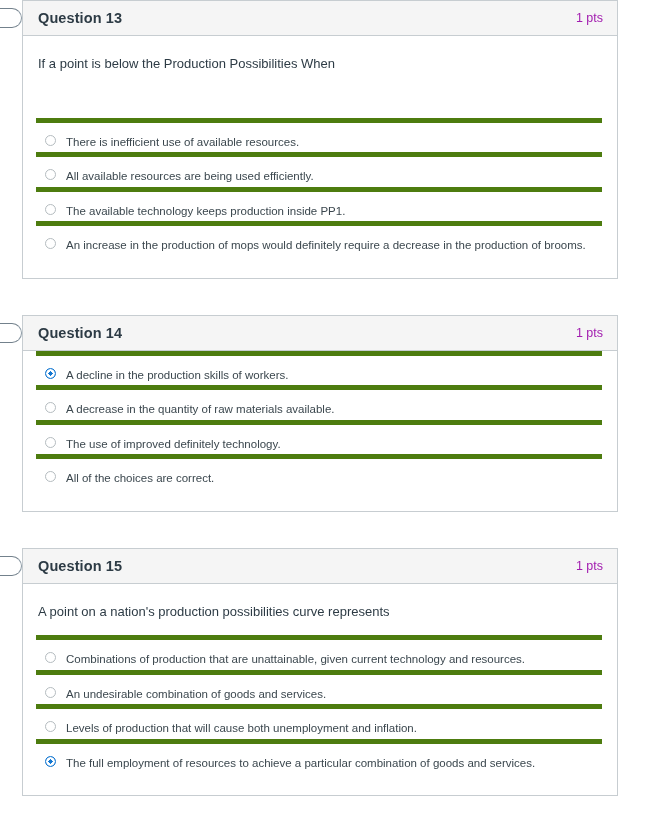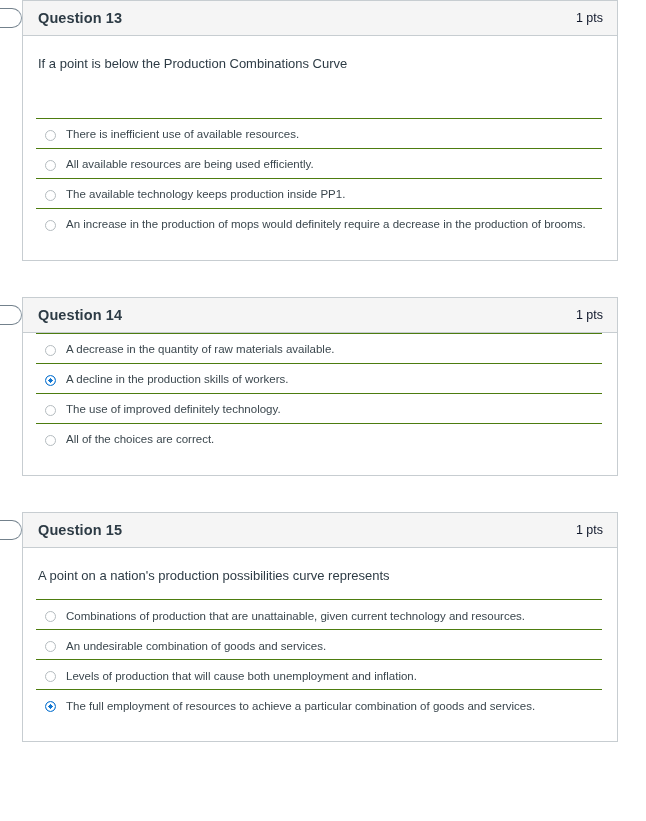--- a/index.html
+++ b/index.html
@@ -55,21 +55,21 @@
     box-sizing: border-box;
   }
   .q-title {
     font-size: 14.5px;
     font-weight: bold;
     color: #2D3B45;
     letter-spacing: 0.1px;
   }
   .q-points {
     font-size: 12.5px;
-    color: #0f172a;
+    color: #a21caf;
   }
 
   .q-body {
     padding: 18px 15px 0 15px;
   }
   .q-text {
     font-size: 13px;
     line-height: 1.5;
     color: #2D3B45;
     margin: 0;
@@ -82,24 +82,23 @@
   }
 
   
   .answers {
     margin: 0;
     padding: 0 15px 22px 13px;
     list-style: none;
   }
   .answer {
     display: flex;
-    align-items: center;
-    border-top: 1px solid #4d7c0f;
+    border-top: 5px solid #4d7c0f;
     min-height: 30px;
-    padding: 6px 0 2px 0;
+    padding: 12px 0 2px 0;
     box-sizing: border-box;
   }
   .radio {
     flex: 0 0 auto;
     width: 11px;
     height: 11px;
     border-radius: 50%;
     border: 1px solid #b5bcc0;
     background: #ffffff;
     margin: 0 10px 0 9px;
@@ -121,21 +120,21 @@
 <body>
 
 <div class="quiz-list" id="quiz-list">
     <div class="question-card">
       <div class="flag-tab"></div>
       <div class="q-header">
         <span class="q-title">Question 13</span>
         <span class="q-points">1 pts</span>
       </div>
       <div class="q-body">
-        <p class="q-text">If a point is below the Production Combinations Curve</p>
+        <p class="q-text">If a point is below the Production Possibilities When</p>
         <div class="q-spacer"></div>
       </div>
       <ul class="answers">
         <li class="answer">
           <span class="radio"></span>
           <span class="answer-text">There is inefficient use of available resources.</span>
         </li>
         <li class="answer">
           <span class="radio"></span>
           <span class="answer-text">All available resources are being used efficiently.</span>
@@ -150,27 +149,27 @@
         </li>
       </ul>
     </div>
     <div class="question-card">
       <div class="flag-tab"></div>
       <div class="q-header">
         <span class="q-title">Question 14</span>
         <span class="q-points">1 pts</span>
       </div>
       <ul class="answers">
+        <li class="answer selected">
+          <span class="radio"></span>
+          <span class="answer-text">A decline in the production skills of workers.</span>
+        </li>
         <li class="answer">
           <span class="radio"></span>
           <span class="answer-text">A decrease in the quantity of raw materials available.</span>
-        </li>
-        <li class="answer selected">
-          <span class="radio"></span>
-          <span class="answer-text">A decline in the production skills of workers.</span>
         </li>
         <li class="answer">
           <span class="radio"></span>
           <span class="answer-text">The use of improved definitely technology.</span>
         </li>
         <li class="answer">
           <span class="radio"></span>
           <span class="answer-text">All of the choices are correct.</span>
         </li>
       </ul>

